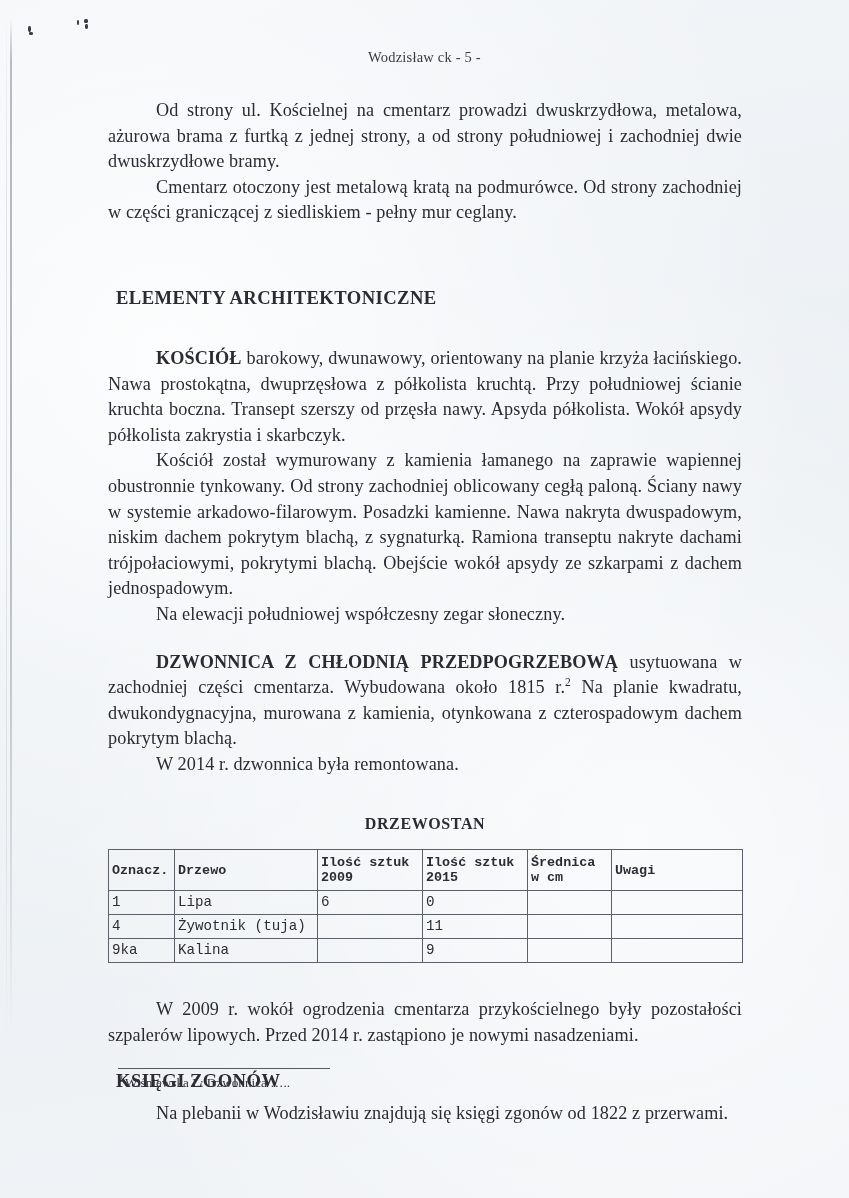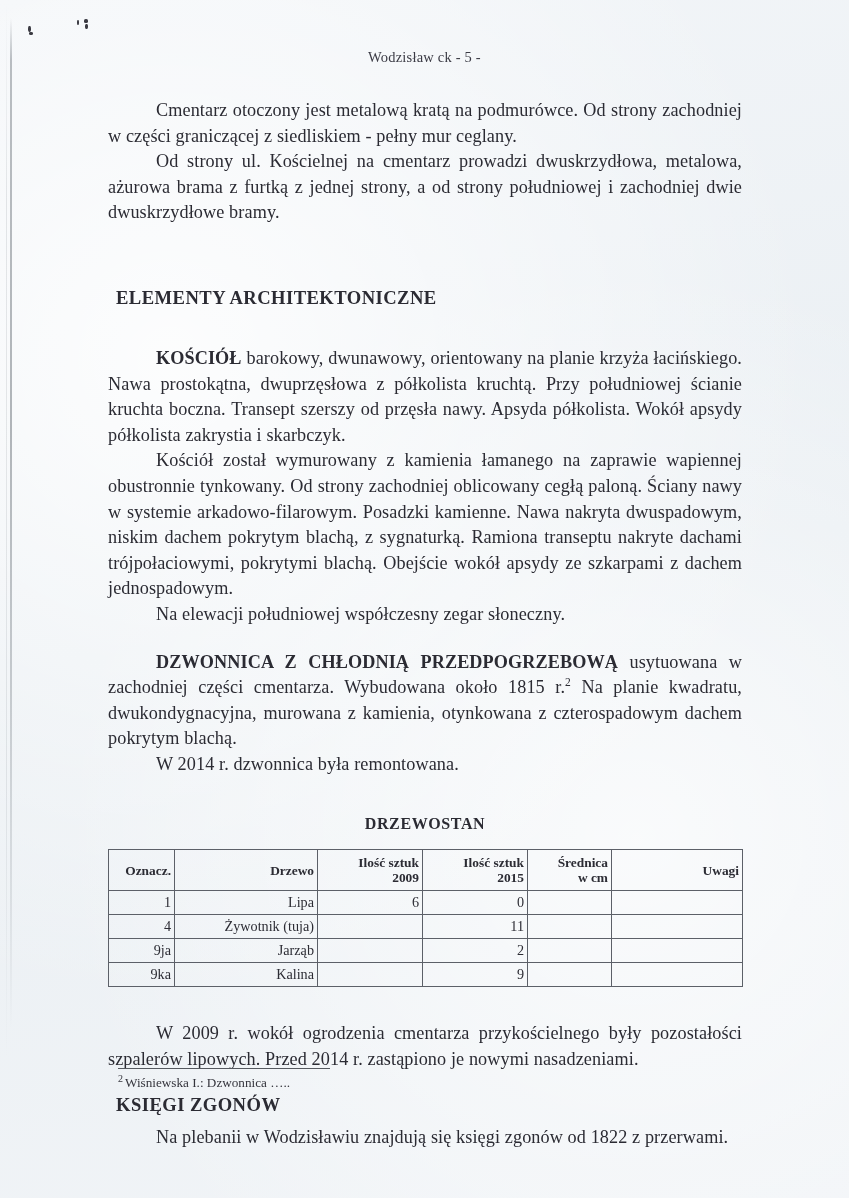--- a/index.html
+++ b/index.html
@@ -134,23 +134,24 @@
     border-collapse: collapse;
     width: 634px;
     margin: 0;
     table-layout: fixed;
     font-size: 13.6px;
     color: #2c2c34;
   }
   table.drzewostan td, table.drzewostan th {
     border: 1px solid #5c6068;
     padding: 2px 3px;
-    text-align: right;
+    text-align: left;
     vertical-align: middle;
     font-weight: normal;
+    font-family: Liberation Mono, monospace;
   }
   table.drzewostan thead th {
     font-weight: bold;
     height: 36px;
     line-height: 15px;
     font-size: 13.4px;
   }
   table.drzewostan tbody td {
     height: 19px;
     line-height: 17px;
@@ -200,23 +201,23 @@
 <div class="speck" style="left:77px; top:20px; width:2px; height:5px;"></div>
 <div class="speck" style="left:85px; top:24px; width:3px; height:5px;"></div>
 <div class="speck" style="left:84px; top:19px; width:4px; height:4px;"></div>
 
 <div class="content">
 
   <div class="running-head">Wodzisław ck - 5 -</div>
 
   <div class="body-block">
 
+    <p class="para">Od strony ul. Kościelnej na cmentarz prowadzi dwuskrzydłowa, metalowa, ażurowa brama z furtką z jednej strony, a od strony południowej i  zachodniej dwie dwuskrzydłowe bramy.</p>
+
     <p class="para">Cmentarz otoczony jest metalową kratą na podmurówce. Od strony zachodniej w części graniczącej z siedliskiem - pełny mur ceglany.</p>
-
-    <p class="para">Od strony ul. Kościelnej na cmentarz prowadzi dwuskrzydłowa, metalowa, ażurowa brama z furtką z jednej strony, a od strony południowej i  zachodniej dwie dwuskrzydłowe bramy.</p>
 
     <div class="gap-52"></div>
 
     <h2 class="section-head">ELEMENTY ARCHITEKTONICZNE</h2>
 
     <div class="gap-28"></div>
 
     <p class="para"><span class="lead">KOŚCIÓŁ</span><span> barokowy, dwunawowy, orientowany na planie krzyża łacińskiego. Nawa prostokątna, dwuprzęsłowa z półkolista kruchtą. Przy południowej ścianie kruchta boczna. Transept szerszy od przęsła nawy. Apsyda półkolista. Wokół apsydy półkolista zakrystia i skarbczyk.</span></p>
 
     <p class="para">Kościół został wymurowany z kamienia łamanego na zaprawie wapiennej obustronnie tynkowany. Od strony zachodniej oblicowany cegłą paloną. Ściany nawy w systemie arkadowo-filarowym. Posadzki kamienne. Nawa nakryta dwuspadowym, niskim dachem pokrytym blachą, z sygnaturką. Ramiona transeptu nakryte dachami trójpołaciowymi, pokrytymi blachą. Obejście wokół apsydy ze szkarpami z dachem jednospadowym.</p>
@@ -277,28 +278,20 @@
           </tr>
           <tr>
             <td>4</td>
             <td>Żywotnik (tuja)</td>
             <td></td>
             <td>11</td>
             <td></td>
             <td></td>
           </tr>
           <tr>
-            <td>9ja</td>
-            <td>Jarząb</td>
-            <td></td>
-            <td>2</td>
-            <td></td>
-            <td></td>
-          </tr>
-          <tr>
             <td>9ka</td>
             <td>Kalina</td>
             <td></td>
             <td>9</td>
             <td></td>
             <td></td>
           </tr>
         </tbody>
     </table>
 

